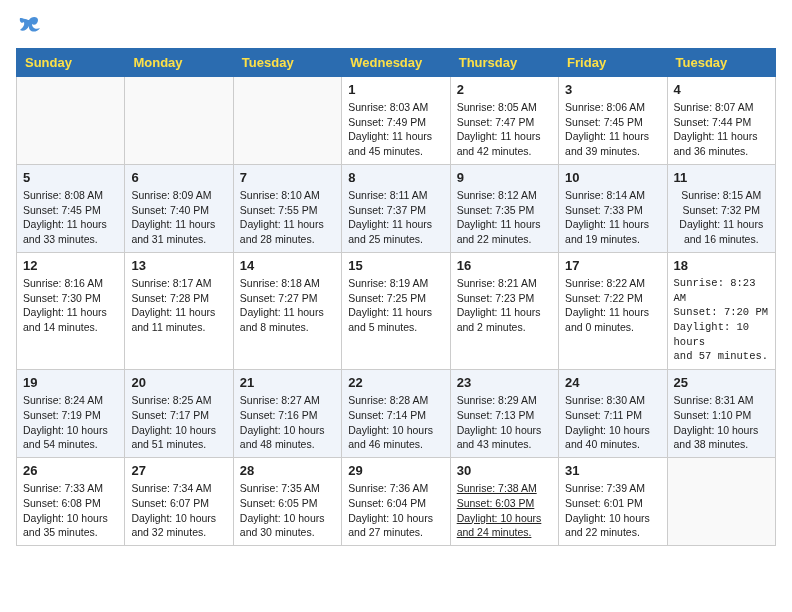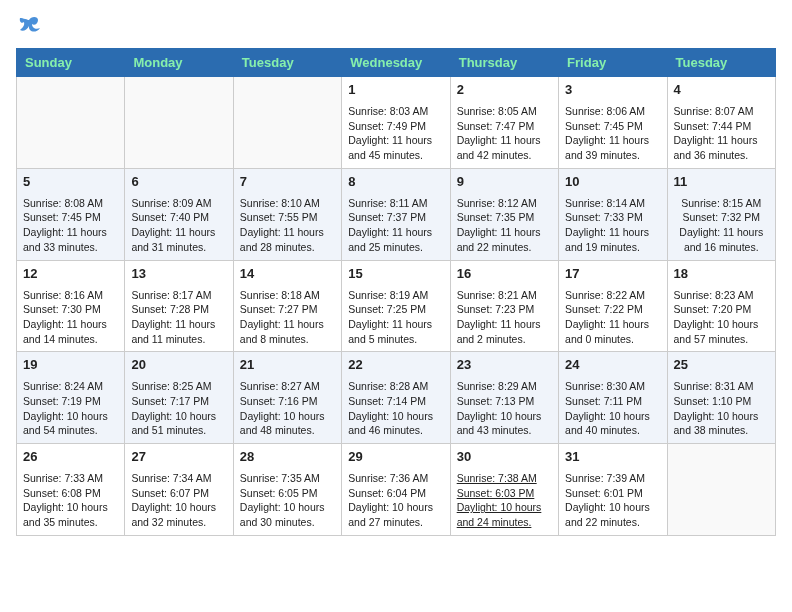--- a/index.html
+++ b/index.html
@@ -33,21 +33,21 @@
       font-size: 15px;
       color: #444;
     }
     table {
       width: 100%;
       border-collapse: collapse;
       table-layout: fixed;
     }
     thead tr th {
       background-color: #2b6cb0;
-      color: #86efac;
+      color: #fde047;
       text-align: left;
       padding: 6px 8px;
       font-size: 13px;
       font-weight: bold;
       border: 1px solid #2b6cb0;
     }
     tbody tr td {
       border: 1px solid #ccc;
       vertical-align: top;
       padding: 5px 6px;
@@ -59,21 +59,20 @@
     .day-num {
       font-weight: bold;
       font-size: 13px;
       display: block;
       margin-bottom: 3px;
     }
     .day-info {
       font-size: 10.5px;
       line-height: 1.4;
       color: #222;
-      margin-top: 7px;
     }
     tbody tr:nth-child(odd) td {
       background: #fff;
     }
     tbody tr:nth-child(even) td {
       background: #f0f4fa;
     }
     .empty-cell {
       background: #f9f9f9 !important;
     }
@@ -251,21 +250,21 @@
         </td>
         <td>
           <span class="day-num">17</span>
           <div class="day-info" style="white-space: pre-line;">Sunrise: 8:22 AM
 Sunset: 7:22 PM
 Daylight: 11 hours
 and 0 minutes.</div>
         </td>
         <td>
           <span class="day-num">18</span>
-          <div class="day-info" style="white-space: pre-line;">Sunrise: 8:23 AM
+          <div class="day-info" style="white-space: pre-line; font-family: Liberation Mono, monospace;">Sunrise: 8:23 AM
 Sunset: 7:20 PM
 Daylight: 10 hours
 and 57 minutes.</div>
         </td>
       </tr>
       <tr>
         <td>
           <span class="day-num">19</span>
           <div class="day-info" style="white-space: pre-line;">Sunrise: 8:24 AM
 Sunset: 7:19 PM

